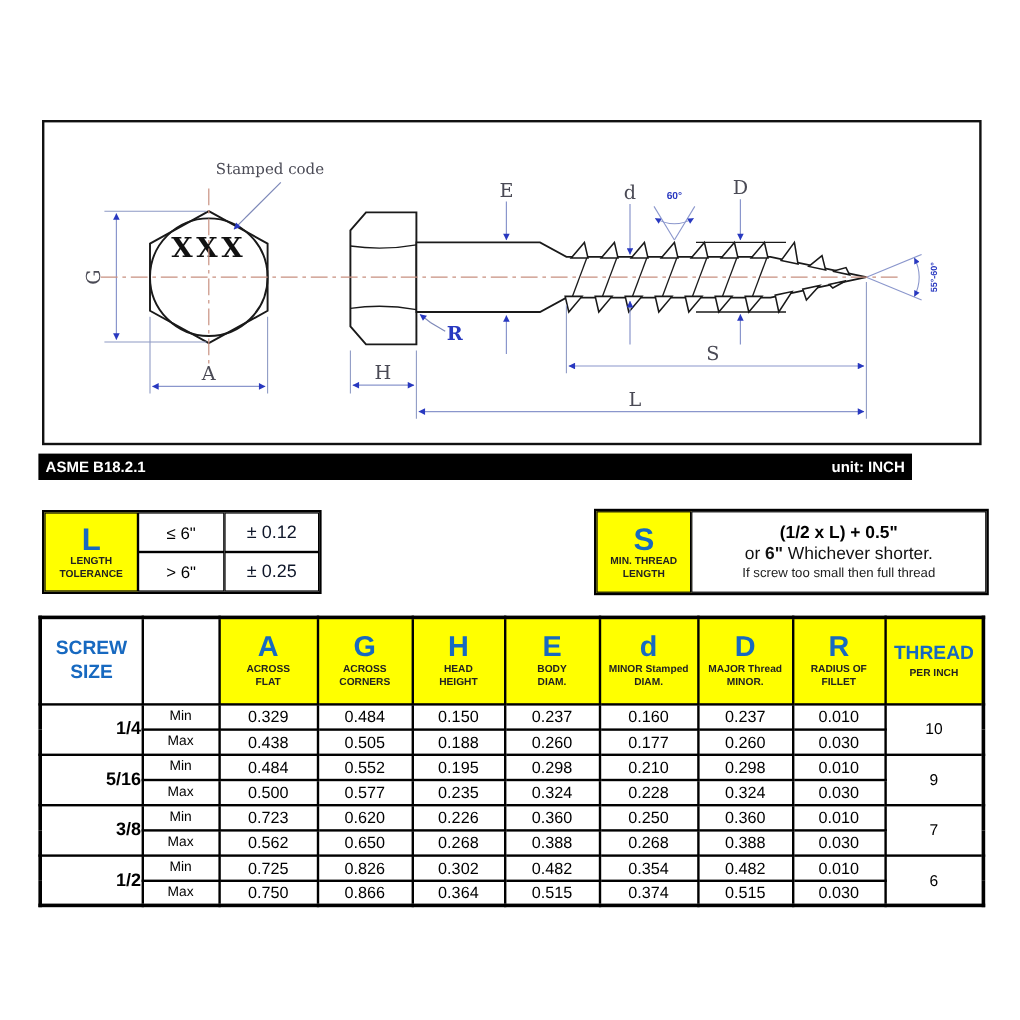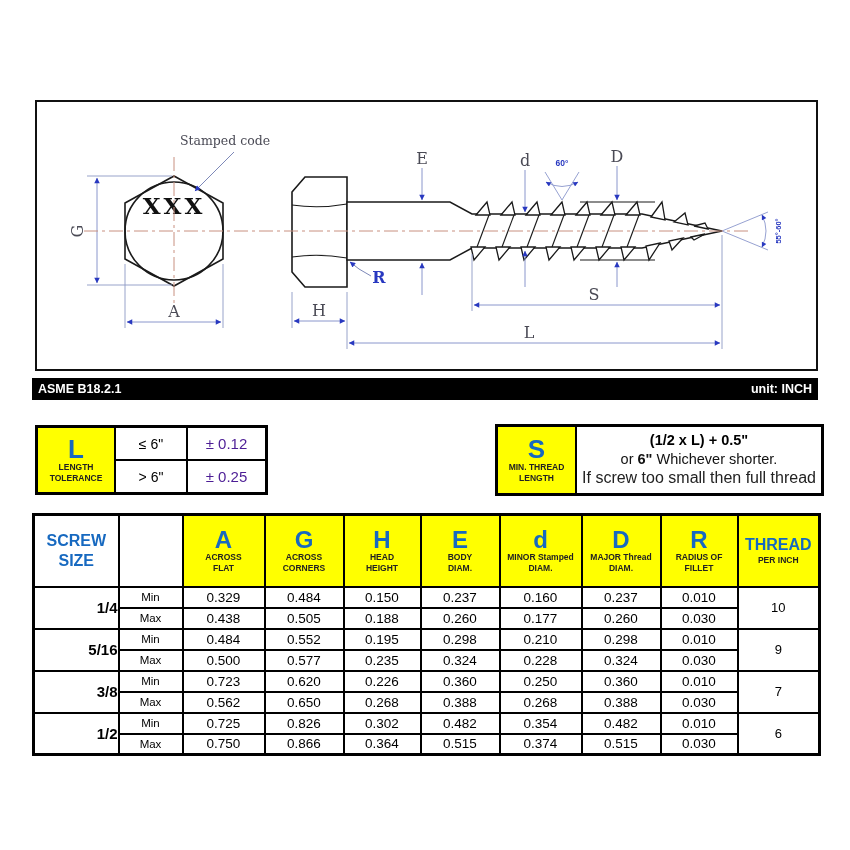--- a/index.html
+++ b/index.html
@@ -6,35 +6,35 @@
   body{
     width:850px;height:850px;background:#ffffff;position:relative;overflow:hidden;
     font-family:"Liberation Sans", sans-serif;
   }
   
   .draw-box{
     position:absolute;left:35px;top:100px;width:779px;height:267px;
     border:2px solid #111;background:#fff;
   }
   .title-bar{
-    position:absolute;left:32px;top:378px;width:786px;height:22px;background:#000;
+    position:absolute;left:32px;top:378px;width:728px;height:22px;background:#000;
     color:#fff;font-size:12.5px;font-weight:bold;display:flex;align-items:center;
     justify-content:space-between;padding:0 6px;box-sizing:border-box;
   }
   
   .mini{position:absolute;border:2.5px solid #000;display:grid;background:#fff;}
   .mini .cell{border:1.2px solid #000;display:flex;align-items:center;justify-content:center;box-sizing:border-box;}
   .ycell{background:#ffff00;flex-direction:column;text-align:center;}
   .big-letter{font-size:26px;font-weight:bold;color:#1769c0;line-height:1.0;}
   .ycap{font-size:8.5px;font-weight:bold;color:#222;line-height:1.3;white-space:pre-line;text-align:center;}
   .cond{font-size:14px;color:#000;}
-  .tolv{font-size:15px;color:#4c1d95;font-weight:500;}
+  .tolv{font-size:15px;color:#0f172a;font-weight:500;}
   .sline1{font-size:14.5px;font-weight:bold;color:#000;line-height:1.25;}
   .sline2{font-size:14.5px;color:#111;line-height:1.25;}
-  .sline3{font-size:16px;color:#222;line-height:1.3;}
+  .sline3{font-size:11px;color:#222;line-height:1.3;}
   
   table.mt{
     position:absolute;left:32px;top:513px;width:786px;border-collapse:collapse;
     table-layout:fixed;border:3px solid #000;background:#fff;
   }
   .mt th,.mt td{border:2px solid #000;padding:0;text-align:center;vertical-align:middle;box-sizing:border-box;}
   .mt th{height:72px;}
   .mt td{height:21px;font-size:13.5px;color:#000;}
   .mt tr.sub td{border-top-width:1px;margin-top:28px;}
   .mt .yhead{background:#ffff00;}
@@ -264,21 +264,21 @@
 DIAM.</div>
         </th>
     <th class="yhead">
       <div class="hletter">d</div>
           <div class="hsub">MINOR Stamped
 DIAM.</div>
         </th>
     <th class="yhead">
       <div class="hletter">D</div>
           <div class="hsub">MAJOR Thread
-DIAM.</div>
+MINOR.</div>
         </th>
     <th class="yhead">
       <div class="hletter">R</div>
           <div class="hsub">RADIUS OF
 FILLET</div>
         </th>
     <th class="yhead">
       <div class="hletter small">THREAD</div>
           <div class="hsub">PER INCH</div>
         </th>

